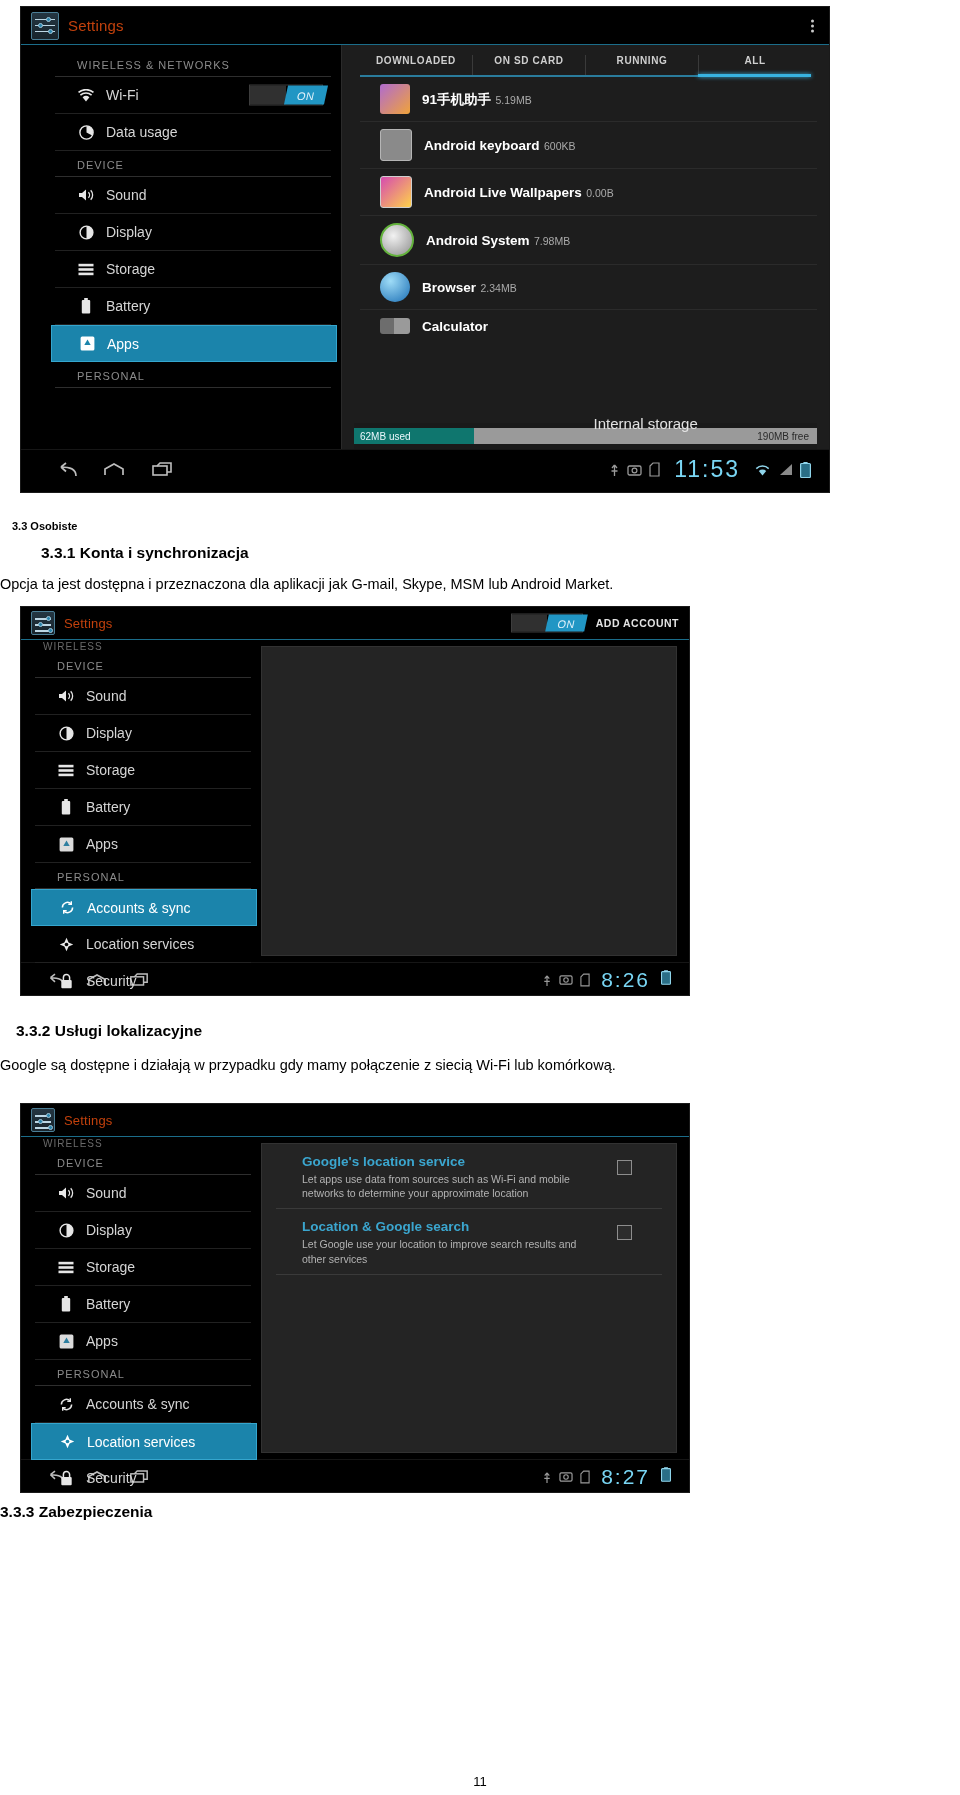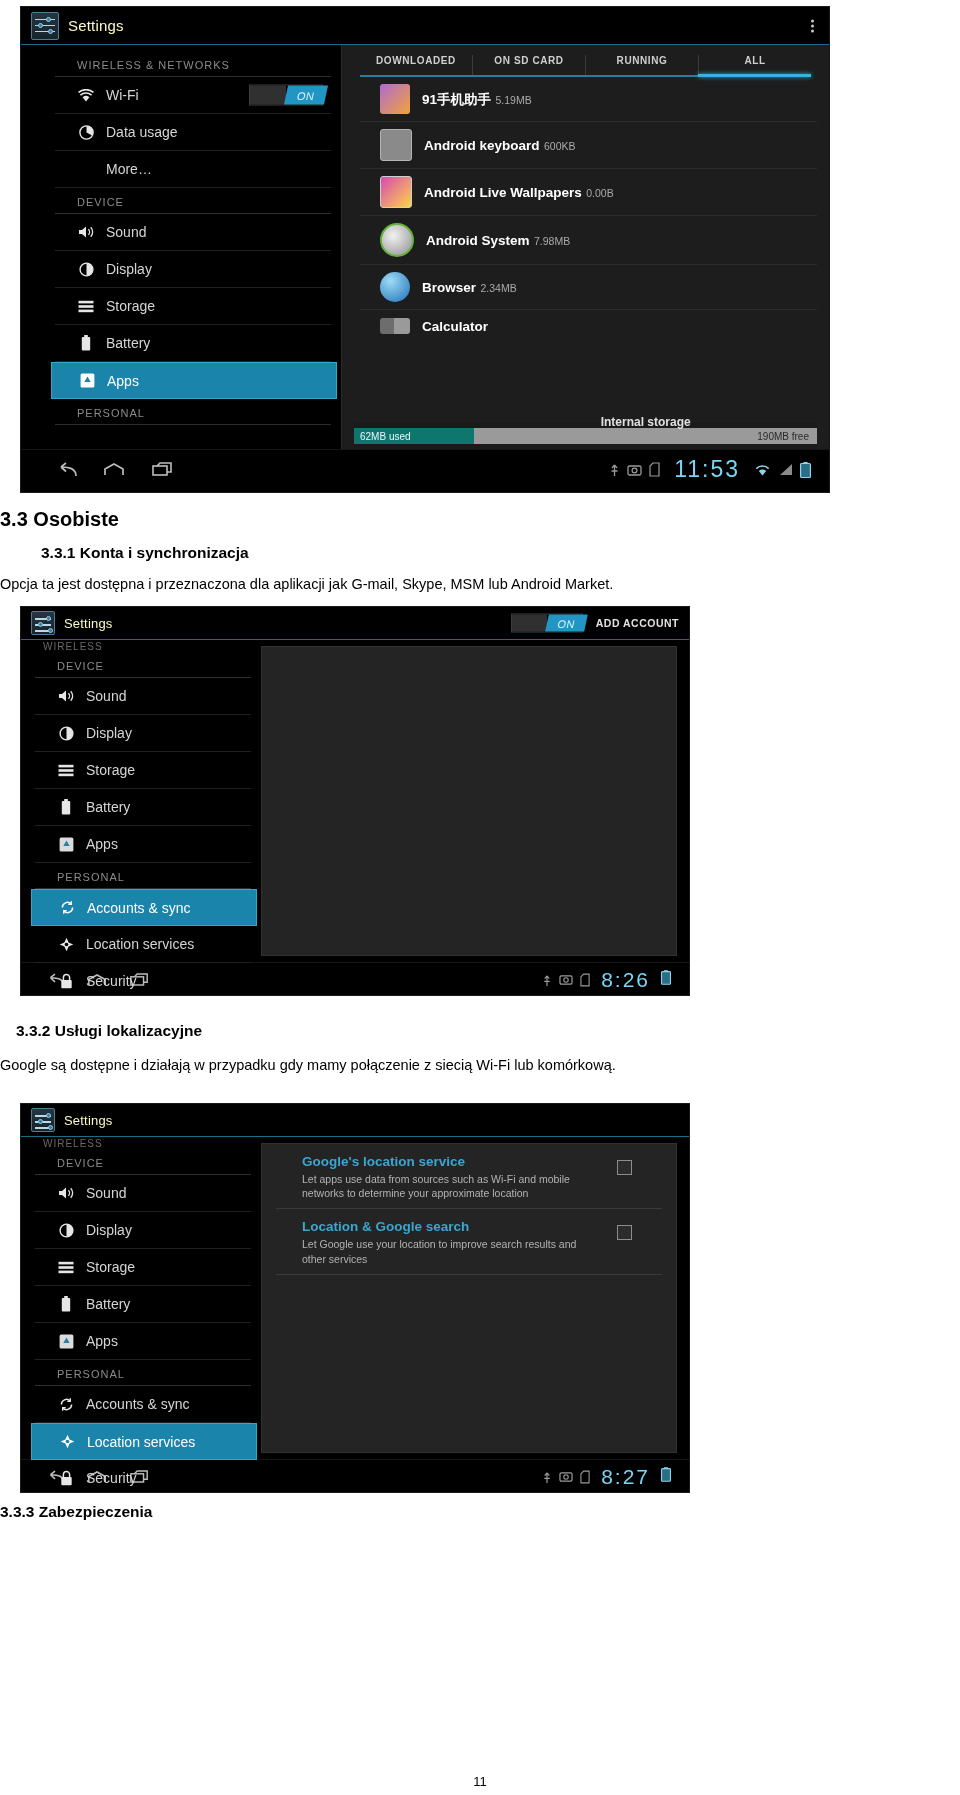--- a/index.html
+++ b/index.html
@@ -60,21 +60,21 @@
     border-radius: 50%;
     background: #2a84ab;
     border: 1px solid #9fc6da;
     box-sizing: border-box;
   }
   .settings-glyph .sk:nth-child(4) { top: 4px; left: 14px; }
   .settings-glyph .sk:nth-child(5) { top: 10px; left: 6px; }
   .settings-glyph .sk:nth-child(6) { top: 16px; left: 16px; }
 
   .shot-title {
-    color: #fef9c3;
+    color: #c2410c;
     font-size: 15px;
     letter-spacing: .2px;
   }
   .overflow-dots {
     position: absolute;
     right: 14px;
     top: 50%;
     transform: translateY(-50%);
     width: 4px;
   }
@@ -259,22 +259,22 @@
     color: #2a2a2a;
     font-size: 10px;
     position: relative;
   }
   .storage-label {
     position: absolute;
     top: -13px;
     left: 50%;
     transform: translateX(-50%);
     color: #e2e2e2;
-    font-size: 12px;
-    font-weight: bold;
+    font-size: 15px;
+    font-weight: normal;
     white-space: nowrap;
   }
 
   
   .sysbar {
     height: 40px;
     background: #000000;
     display: flex;
     align-items: center;
     padding: 0 10px;
@@ -322,23 +322,23 @@
     position: absolute;
     right: 30px;
     top: 16px;
     width: 13px; height: 13px;
     border: 1px solid #8d8d8d;
     background: #2c2c2c;
   }
 
   
   .doc-h2 {
-    font-size: 20px;
+    font-size: 11px;
     font-weight: bold;
-    margin: 0;
+    margin: 12px;
   }
   .doc-h3 {
     font-size: 15.5px;
     font-weight: bold;
     margin: 0;
   }
   .doc-p {
     font-size: 14.5px;
     margin: 0;
   }
@@ -398,23 +398,20 @@
       <div class="row">
         <span class="ic">
           <svg width="15" height="15" viewBox="0 0 15 15">
               <circle cx="7.5" cy="7.5" r="6.6" fill="none" stroke="#e6e6e6" stroke-width="1.4"></circle>
               <path d="M7.5 7.5 L7.5 1 A6.5 6.5 0 0 1 13.2 10.6 Z" fill="#e6e6e6"></path>
             </svg>
         </span>
         <span>Data usage</span>
       </div>
 
-      <div class="row noic">
-        <span>More…</span>
-      </div>
 
       <div class="sect-label">DEVICE</div>
 
       <div class="row">
         <span class="ic">
           <svg width="17" height="14" viewBox="0 0 17 14">
               <path d="M1 5h3l4-3.6v11.2L4 9H1z" fill="#e6e6e6"></path>
               <path d="M10.4 4.2a4 4 0 0 1 0 5.6M12.7 2.2a7 7 0 0 1 0 9.6" stroke="#e6e6e6" stroke-width="1.3" fill="none"></path>
             </svg>
         </span>

